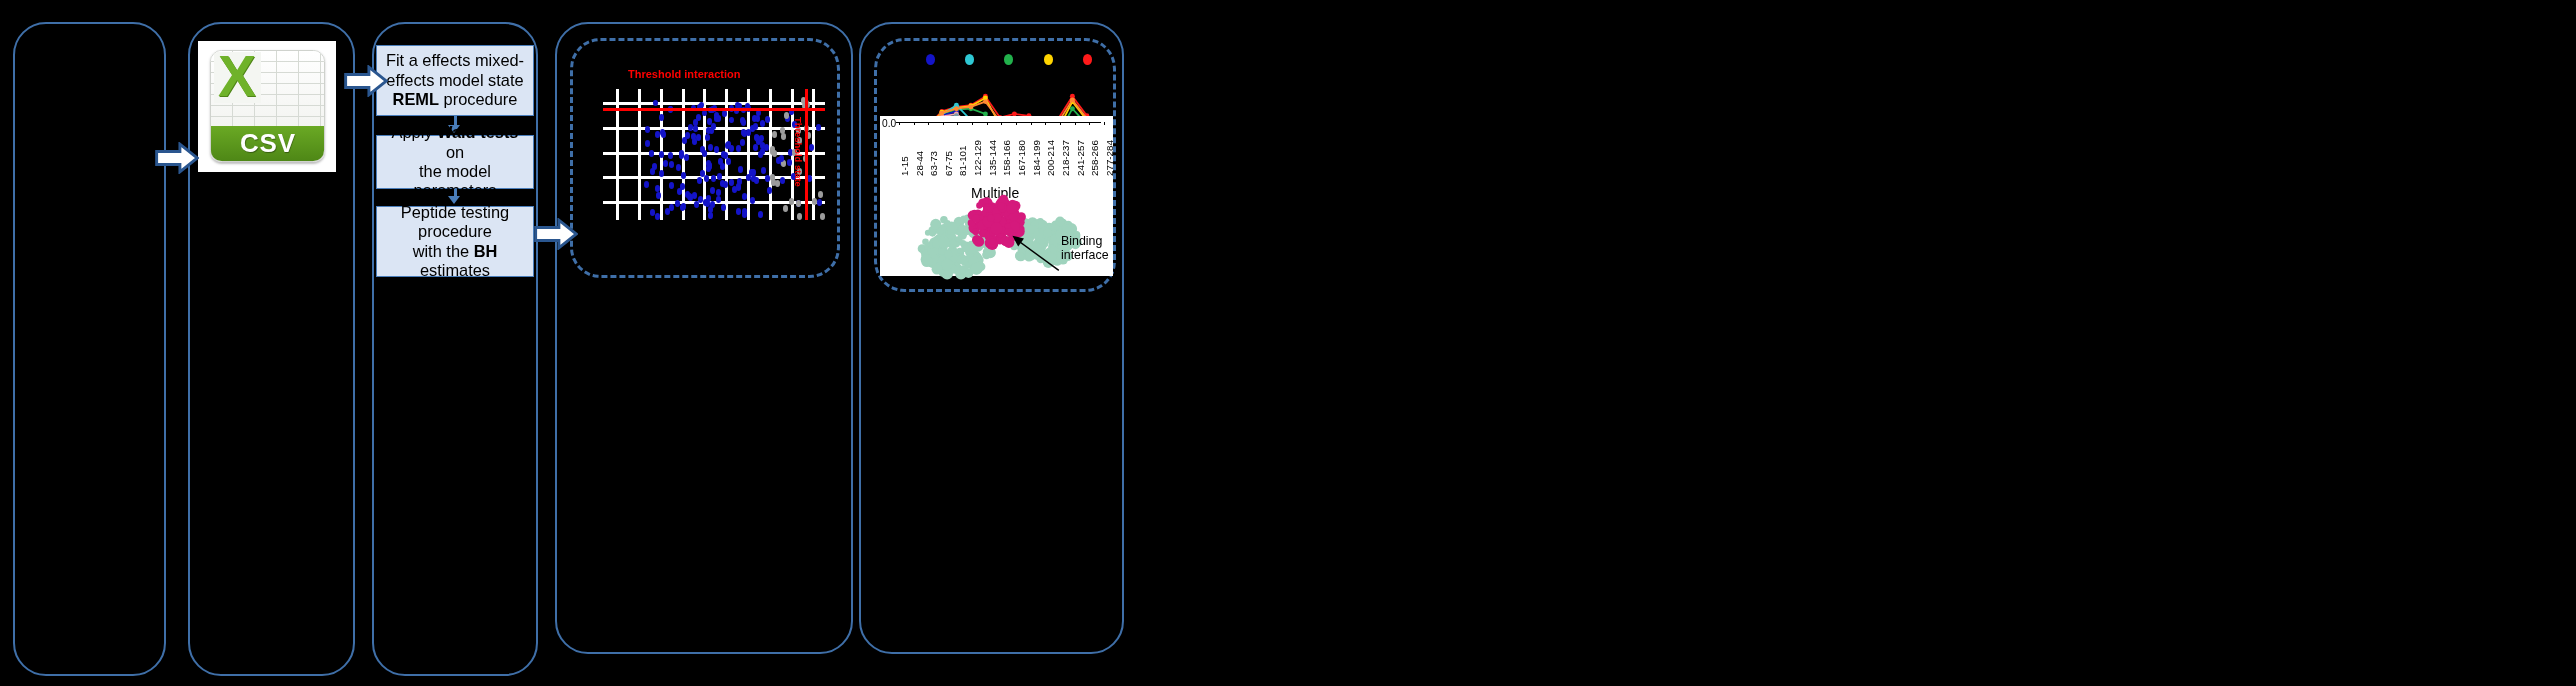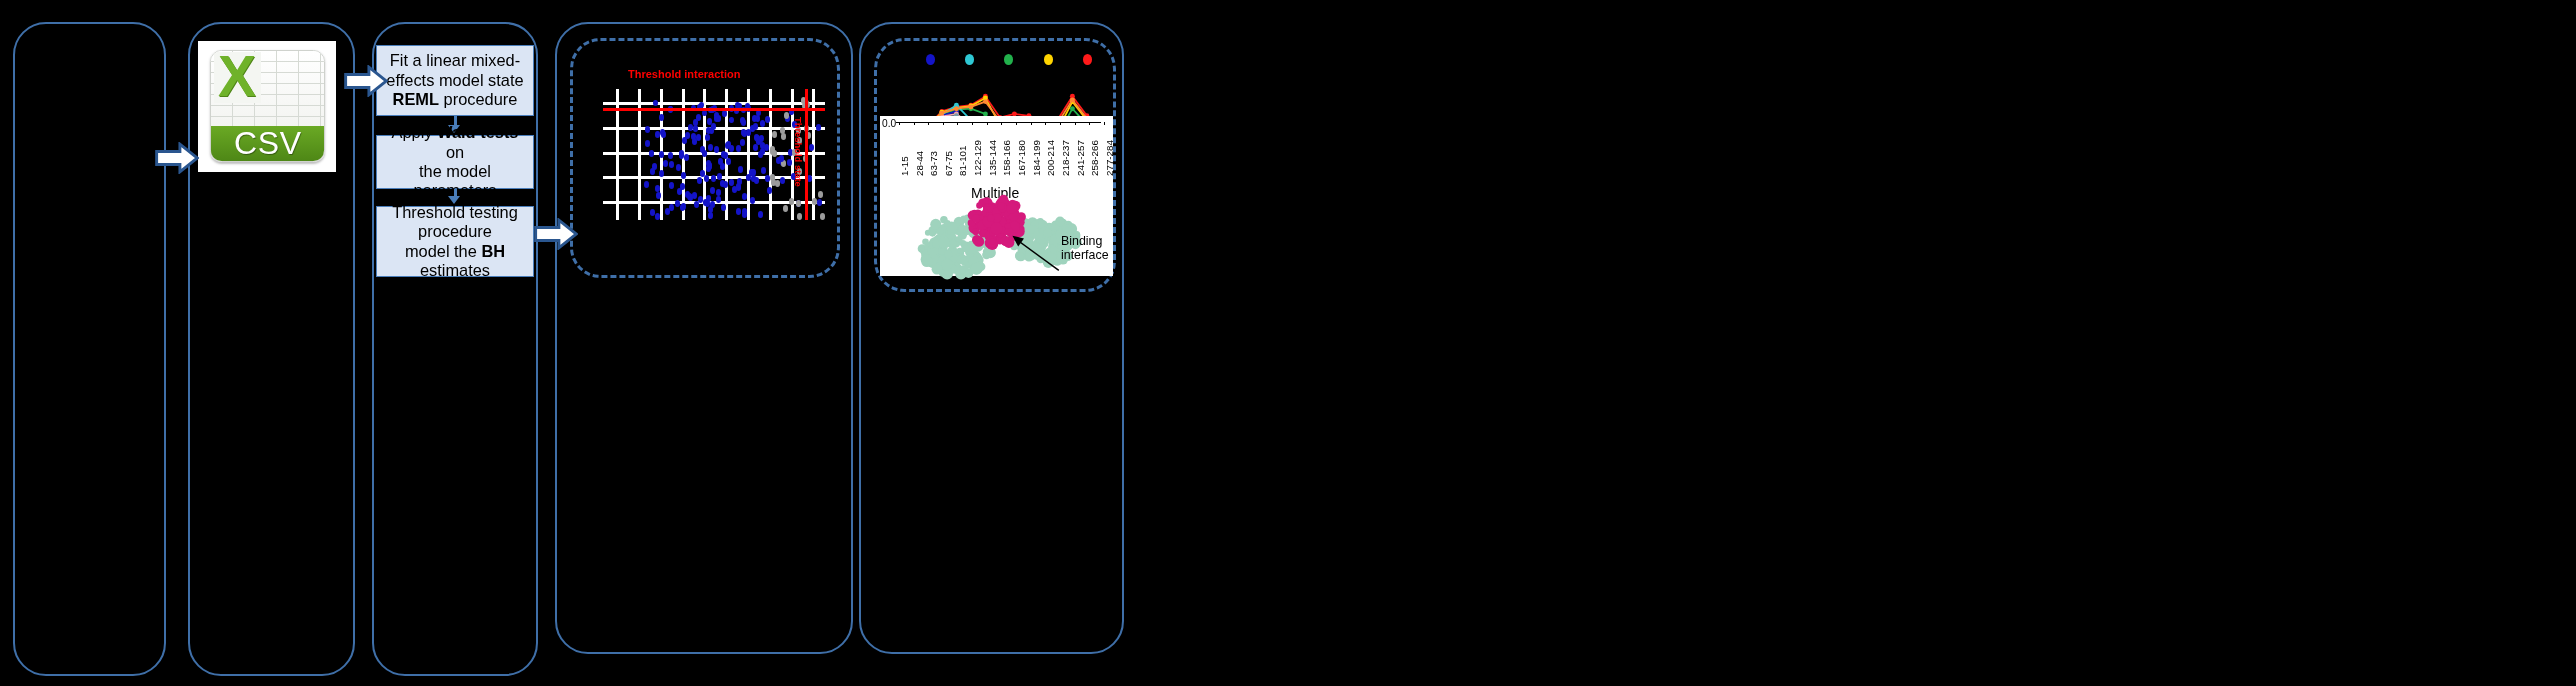--- a/index.html
+++ b/index.html
@@ -85,22 +85,22 @@
     background: linear-gradient(#f4f6f2, #f4f6f2);
   }
   .csv-strip {
     position: absolute;
     left: 0; right: 0; bottom: 0; height: 35px;
     background: linear-gradient(#6aa924, #4e8716);
     display: flex; align-items: center; justify-content: center;
   }
   .csv-strip span {
     color: #ffffff;
-    font-weight: normal;
-    font-size: 32px;
+    font-weight: bold;
+    font-size: 26px;
     letter-spacing: 0.7px;
     text-shadow: 0.7px 0.7px 0.7px rgba(0,0,0,.35);
   }
 
   
   .flow-box {
     position: absolute;
     box-sizing: border-box;
     background: #dbe5f4;
     border: 1.5px solid #4a7ebb;
@@ -257,44 +257,44 @@
     <div class="csv-strip">
       <span>CSV</span>
     </div>
   </div>
 </div>
 
 <div class="panel" id="panel-stats"></div>
 
 <div class="flow-box" id="flow-reml">
   <div>
-    <span>Fit a linear mixed-</span><br>
+    <span>Fit a effects mixed-</span><br>
     <span>effects model state </span><br>
     <b>REML</b><span> procedure</span>
   </div>
 </div>
 
 <div class="v-connector" id="conn1"></div>
 <div class="v-arrowhead" id="conn1-head"></div>
 
 <div class="flow-box" id="flow-wald">
   <div>
     <span>Apply </span><b>Wald tests</b><span> on</span><br>
     <span>the model parameters</span>
   </div>
 </div>
 
 <div class="v-connector" id="conn2"></div>
 <div class="v-arrowhead" id="conn2-head"></div>
 
 <div class="flow-box" id="flow-bh">
   <div>
-    <span>Threshold testing</span><br>
+    <span>Peptide testing</span><br>
     <span>procedure</span><br>
-    <span>model the </span><b>BH</b><span> estimates</span>
+    <span>with the </span><b>BH</b><span> estimates</span>
   </div>
 </div>
 
 <div class="panel" id="panel-thresholds"></div>
 <div class="inner-dashed" id="inner-dashed-thresholds"></div>
 
 <div id="scatter-wrap">
   <div id="scatter-title">Threshold interaction</div>
   <div id="scatter-plot">
       <div class="grid-v" style="left: 13px;"></div>

